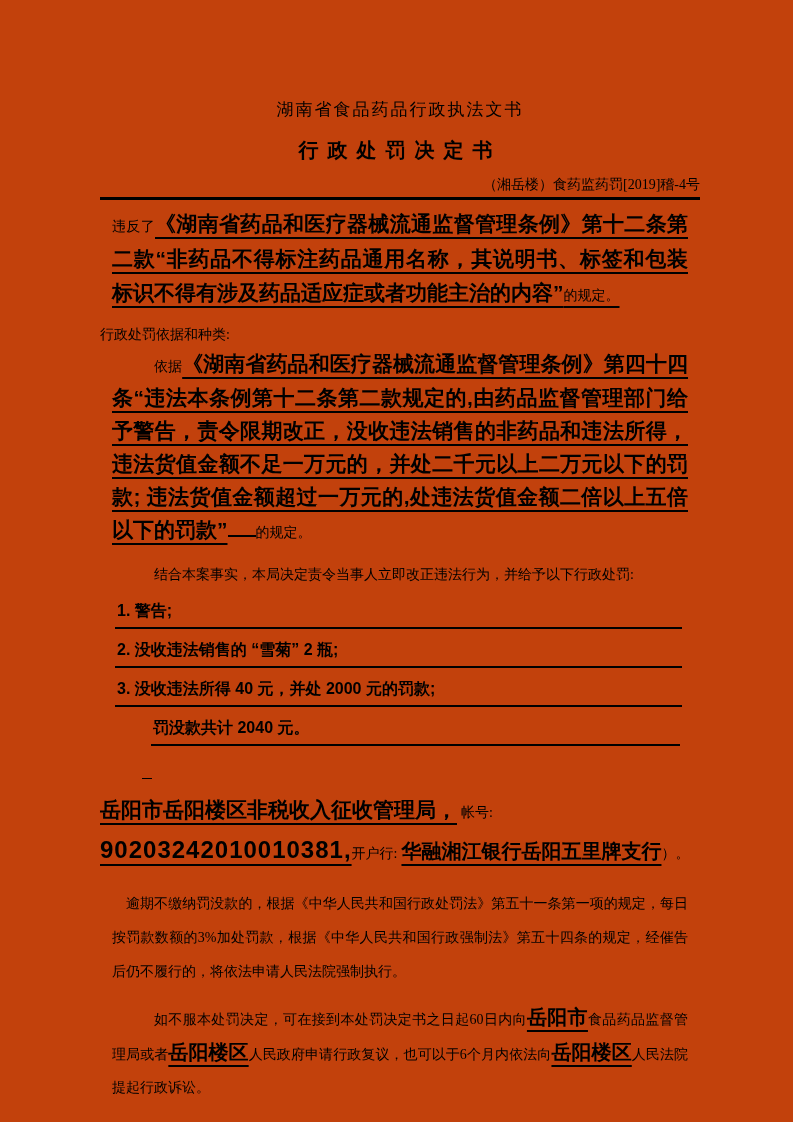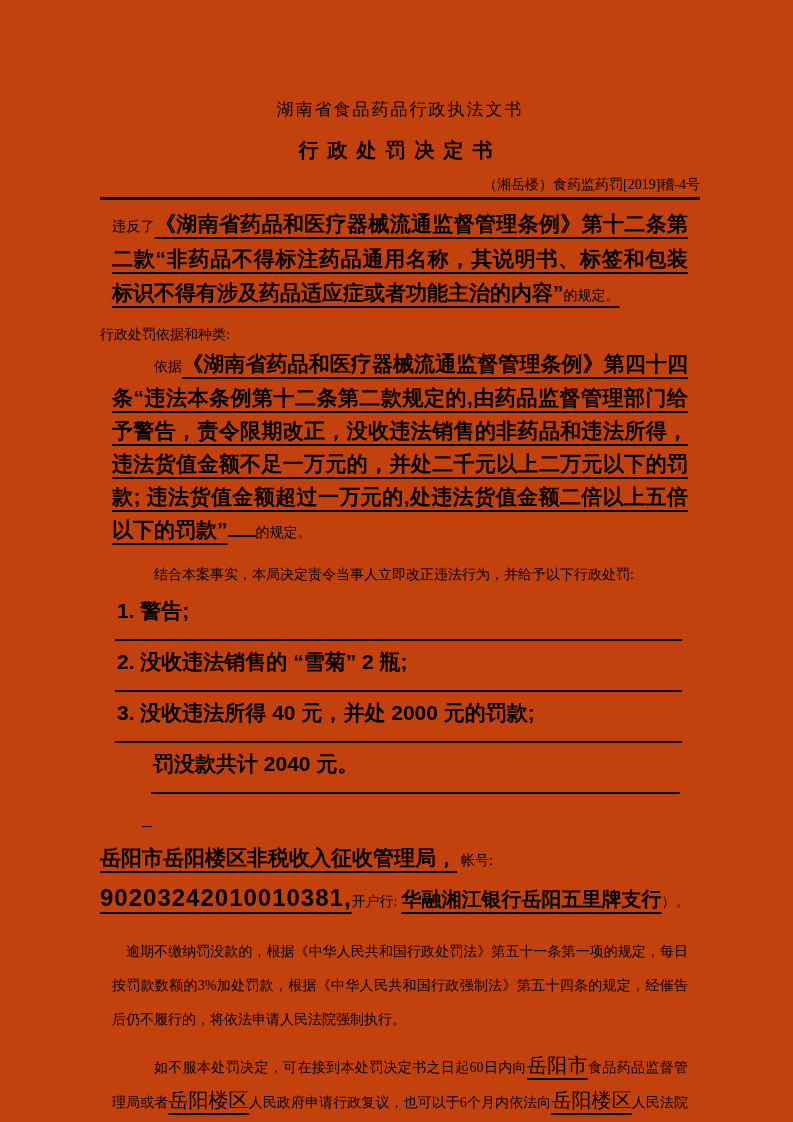--- a/index.html
+++ b/index.html
@@ -31,37 +31,37 @@
   .violation{margin-top:8px;line-height:32px;}
   .section-label{margin-top:14px;font-size:14px;}
   .basis{margin-top:4px;line-height:31px;text-indent:42px;}
   .blank{display:inline-block;border-bottom:2px solid #000;height:14px;vertical-align:baseline;}
   .blank.w28{width:28px;}
   .blank.w10{width:10px;border-bottom-width:1.5px;}
   .decision-intro{margin-top:16px;font-size:14px;text-indent:42px;line-height:22px;}
   .penalty-list{margin-top:10px;margin-left:15px;}
   .penalty-line{
     font-family:"Liberation Sans","DejaVu Sans",sans-serif;
-    font-weight:bold;font-size:21px;line-height:25px;
+    font-weight:bold;font-size:16px;line-height:25px;
     border-bottom:2px solid #000;
-    width:565px;padding:0 0 16px 2px;margin-bottom:8px;
+    width:565px;padding:0 0 4px 2px;margin-bottom:8px;
   }
   .penalty-line.sub{margin-left:36px;width:527px;}
   .pay{margin-top:16px;}
   .pay-line1{font-size:14px;text-indent:42px;line-height:26px;}
   .pay-line2{margin-top:5px;line-height:34px;}
   .pay-line2 .fill{font-size:21px;}
   .pay-line3{margin-top:3px;line-height:34px;}
   .acct{font-size:24px;letter-spacing:1px;}
   .bank{font-size:20px;}
   .overdue{margin-top:16px;font-size:14px;line-height:34px;text-indent:14px;}
   .appeal{margin-top:8px;font-size:14px;line-height:33px;text-indent:42px;}
   .fill-sm{
     font-family:"Liberation Sans","DejaVu Sans",sans-serif;
-    font-weight:normal;font-size:20px;
+    font-weight:bold;font-size:20px;
   }
 </style>
 </head>
 <body>
 
 <div class="page">
   <div class="content">
 
     <div class="doc-type">湖南省食品药品行政执法文书</div>
     <div class="title">行政处罚决定书</div>

